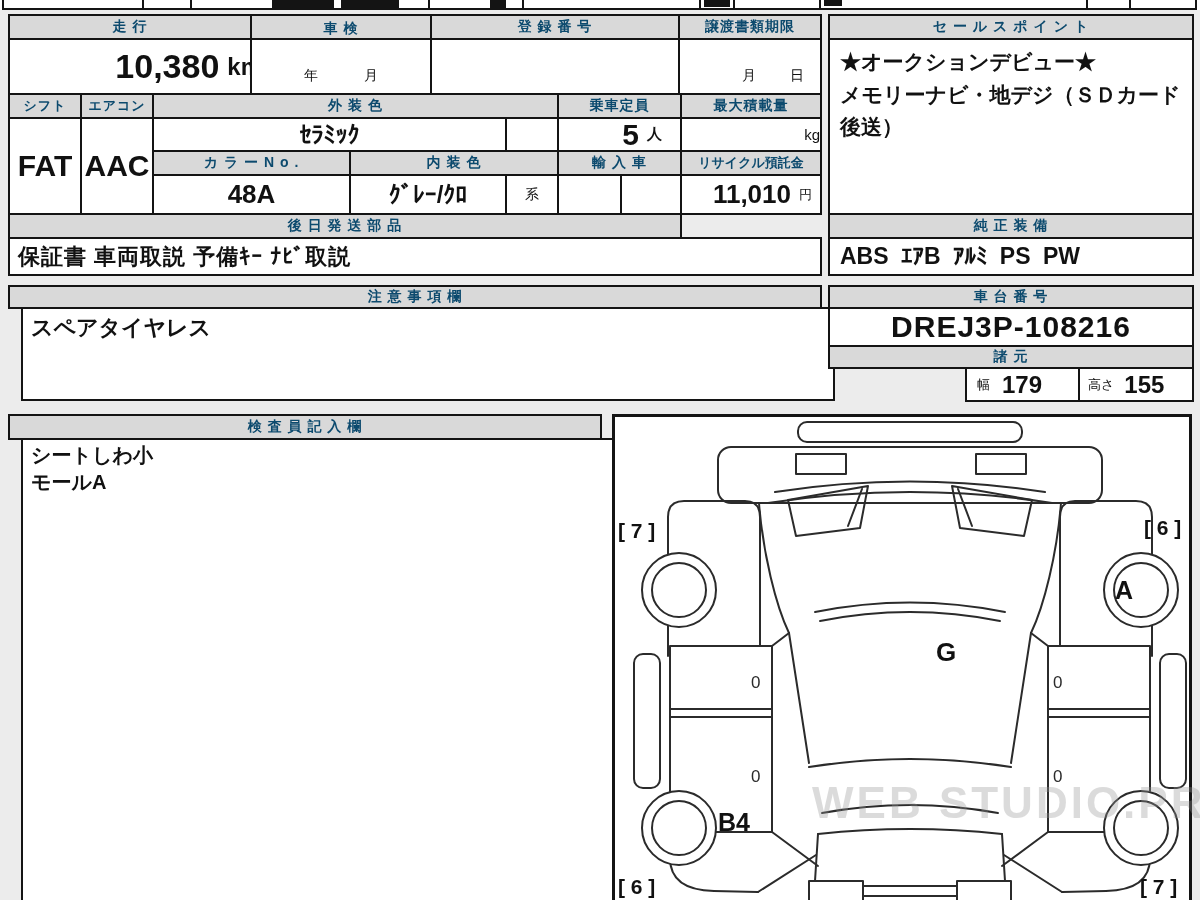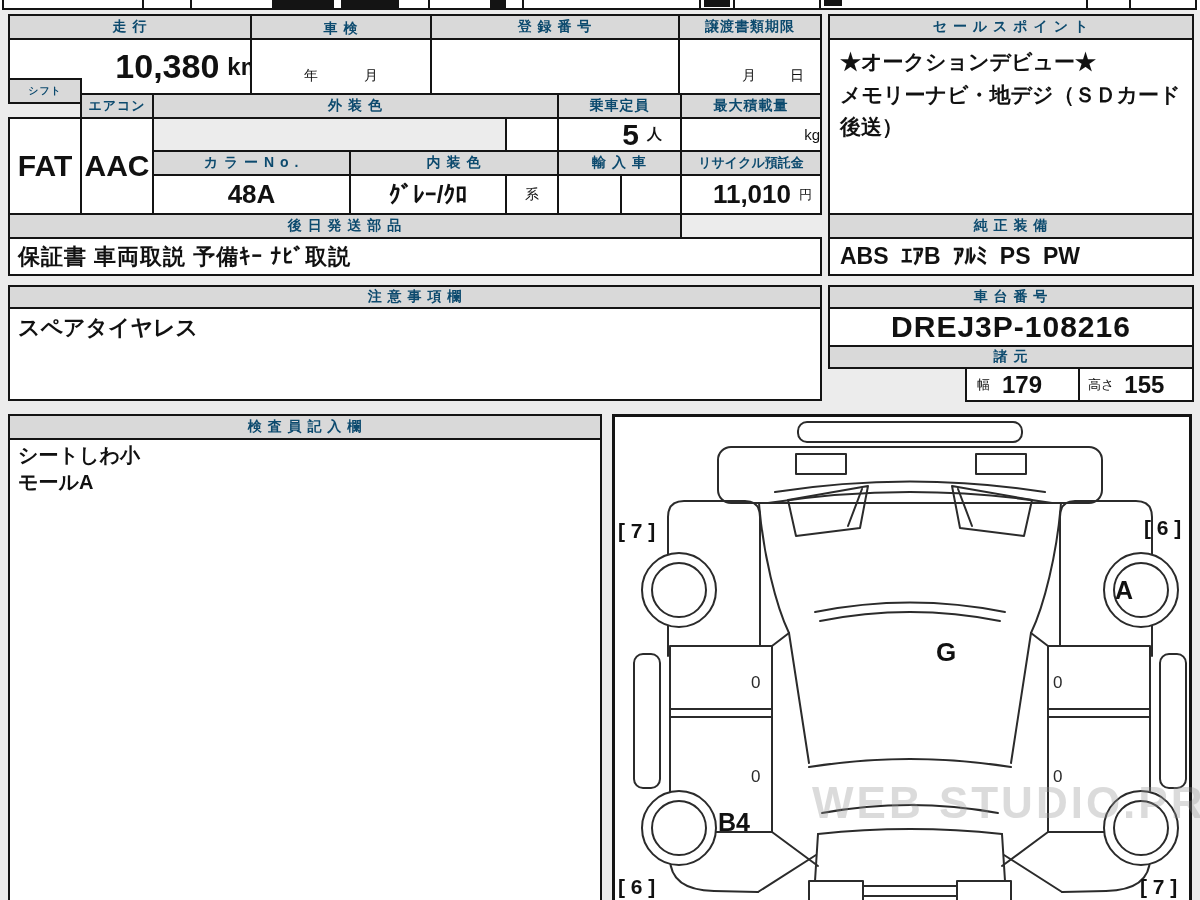--- a/index.html
+++ b/index.html
@@ -10,21 +10,21 @@
   .cell{
     position:absolute;box-sizing:border-box;border:2px solid #141414;background:#fff;
     display:flex;align-items:center;justify-content:center;white-space:nowrap;
   }
   .hdr{
     background:#d9d9d9;font-size:14px;font-weight:600;letter-spacing:1px;color:#0c4a6e;
   }
   .val-big{font-weight:bold;font-size:30px;letter-spacing:0;}
   .val-med{font-weight:bold;font-size:24px;}
   .unit{font-weight:bold;font-size:15px;margin-left:8px;}
-  .tl{justify-content:flex-start;align-items:flex-start;}
+  .tl{justify-content:flex-start;align-items:flex-start;margin-left:13px;}
   .cut{position:absolute;background:#141414;}
   .vline{position:absolute;top:0;width:2px;height:10px;background:#141414;}
   .watermark{
     position:absolute;left:812px;top:778px;width:392px;overflow:hidden;
     font-weight:bold;font-size:44px;letter-spacing:3px;color:rgba(150,150,150,0.34);
     pointer-events:none;z-index:5;white-space:nowrap;
   }
   svg text{font-family:"Liberation Sans",sans-serif;}
 </style>
 </head>
@@ -74,21 +74,21 @@
     <span>月</span>
   </div>
   <div class="cell" style="left:430px;top:38px;width:250px;height:57px">
       <span></span>
     </div>
   <div class="cell" style="left:678px;top:38px;width:144px;height:57px;align-items:flex-end;justify-content:flex-end;gap:34px;padding:0 16px 8px 0;font-size:14px">
     <span>月</span>
     <span>日</span>
   </div>
 
-  <div class="cell hdr" style="left:8px;top:78px;width:74px;height:26px;font-size:10px">
+  <div class="cell hdr" style="left:8px;top:93px;width:74px;height:26px;font-size:13px">
       <span>シフト</span>
     </div>
   <div class="cell hdr" style="left:80px;top:93px;width:74px;height:26px;font-size:13px">
       <span>エアコン</span>
     </div>
   <div class="cell hdr" style="left:152px;top:93px;width:407px;height:26px">
       <span>外 装 色</span>
     </div>
   <div class="cell hdr" style="left:557px;top:93px;width:125px;height:26px">
       <span>乗車定員</span>
@@ -97,20 +97,23 @@
       <span>最大積載量</span>
     </div>
 
   <div class="cell" style="left:8px;top:117px;width:74px;height:98px">
       <span class="val-big">FAT</span>
     </div>
   <div class="cell" style="left:80px;top:117px;width:74px;height:98px">
       <span class="val-big">AAC</span>
     </div>
 
+  <div class="cell" style="left:152px;top:117px;width:355px;height:35px">
+      <span class="val-med">ｾﾗﾐｯｸ</span>
+    </div>
   <div class="cell" style="left:505px;top:117px;width:54px;height:35px"></div>
   <div class="cell" style="left:557px;top:117px;width:125px;height:35px;justify-content:flex-end;padding-right:18px">
     <span class="val-big">5</span>
     <span class="unit">人</span>
   </div>
   <div class="cell" style="left:680px;top:117px;width:142px;height:35px;justify-content:flex-end;padding-right:0">
     <span></span>
     <span class="unit" style="font-weight:normal">kg</span>
   </div>
 

